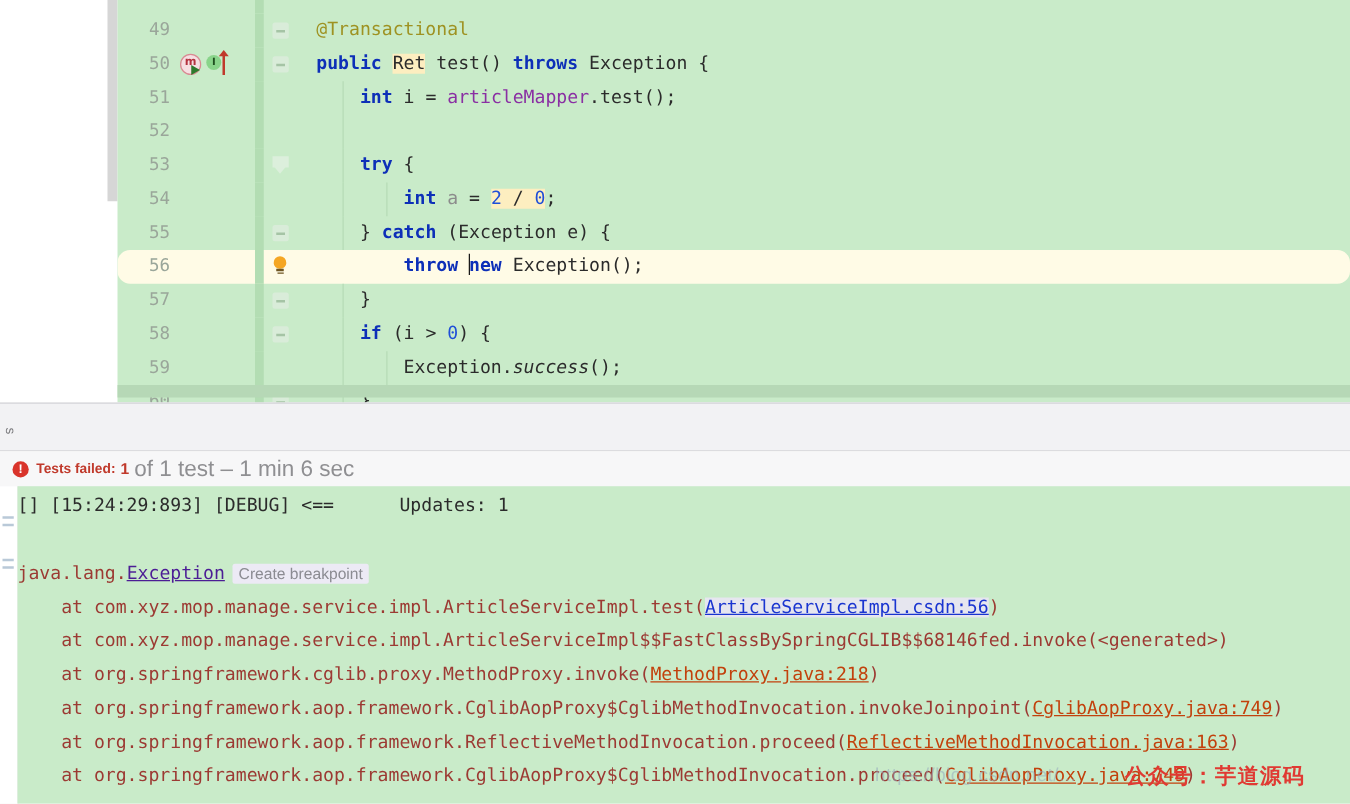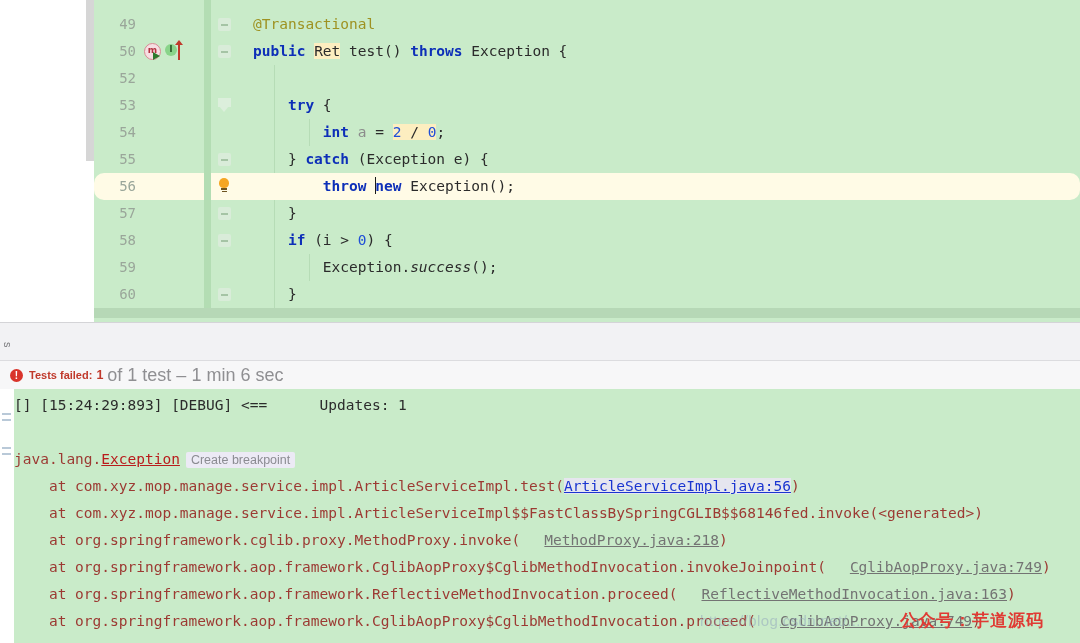--- a/index.html
+++ b/index.html
@@ -369,41 +369,40 @@
     box-sizing: border-box;
   }
   .cline {
     white-space: pre;
     height: 27px;
     color: #2b2b2b;
   }
   .cline.stack { color: #9c3a33; padding-left: 0; }
   .exc-head { color: #9c3a33; }
   .exc-link {
-    color: #b91c1c;
+    color: #4c1d95;
     text-decoration: underline;
   }
   .crumb {
     background: #eceaf5;
     color: #8b8b92;
     font-family: "Liberation Sans", sans-serif;
     font-size: 12.5px;
     padding: 1px 5px;
     border-radius: 2px;
     margin-left: 6px;
   }
   .lnk-blue {
     color: #1a35d0;
     text-decoration: underline;
     background: #e6e6ef;
   }
   .lnk-gray {
-    color: #737373;
+    color: #c2410c;
     text-decoration: underline;
-    margin-left: 24px;
   }
 
   
   .wm-url {
     position: absolute;
     left: 700px; top: 612px;
     color: rgba(150,170,190,0.55);
     font-family: "Liberation Sans", sans-serif;
     font-size: 15px;
     letter-spacing: 0.4px;
@@ -453,20 +452,26 @@
           <span class="ic-method">m</span>
           <span class="ic-method-arrow"></span>
           <span class="ic-impl">I</span>
           <span class="ic-uparrow"></span>
         </span>
         <span class="changebar"></span>
         <span class="fold-col"><span class="ic-fold"></span></span>
         <span class="code-text"><span class="kw">public</span> <span class="hl">Ret</span> <span class="plain">test() </span><span class="kw">throws</span> <span class="plain">Exception {</span></span>
       </div>
 
+      <div class="line">
+        <span class="gutter-num">51</span>
+        <span class="changebar"></span>
+        <span class="indent-guides"><span class="iguide" style="left:35px;"></span></span>
+        <span class="code-text"><span class="plain">    </span><span class="kw">int</span> <span class="plain">i = </span><span class="field">articleMapper</span><span class="plain">.test();</span></span>
+      </div>
 
       <div class="line">
         <span class="gutter-num">52</span>
         <span class="changebar"></span>
         <span class="indent-guides"><span class="iguide" style="left:35px;"></span></span>
         <span class="code-text"></span>
       </div>
 
       <div class="line">
         <span class="gutter-num">53</span>
@@ -560,21 +565,21 @@
       <span class="rail-mark" style="top:64px;"></span>
     </div>
 
     <div class="console">
 
       <div class="cline">[] [15:24:29:893] [DEBUG] &lt;==      Updates: 1</div>
       <div class="cline"> </div>
 
       <div class="cline"><span class="exc-head">java.lang.</span><span class="exc-link">Exception</span><span class="crumb">Create breakpoint</span></div>
 
-      <div class="cline stack"><span>    at </span><span>com.xyz.mop.manage.service.impl.ArticleServiceImpl.test(</span><span class="lnk-blue">ArticleServiceImpl.java:56</span><span>)</span></div>
+      <div class="cline stack"><span>    at </span><span>com.xyz.mop.manage.service.impl.ArticleServiceImpl.test(</span><span class="lnk-blue">ArticleServiceImpl.csdn:56</span><span>)</span></div>
 
       <div class="cline stack"><span>    at </span><span>com.xyz.mop.manage.service.impl.ArticleServiceImpl$$FastClassBySpringCGLIB$$68146fed.invoke(</span><span>&lt;generated&gt;</span><span>)</span></div>
 
       <div class="cline stack"><span>    at </span><span>org.springframework.cglib.proxy.MethodProxy.invoke(</span><span class="lnk-gray">MethodProxy.java:218</span><span>)</span></div>
 
       <div class="cline stack"><span>    at </span><span>org.springframework.aop.framework.CglibAopProxy$CglibMethodInvocation.invokeJoinpoint(</span><span class="lnk-gray">CglibAopProxy.java:749</span><span>)</span></div>
 
       <div class="cline stack"><span>    at </span><span>org.springframework.aop.framework.ReflectiveMethodInvocation.proceed(</span><span class="lnk-gray">ReflectiveMethodInvocation.java:163</span><span>)</span></div>
 
       <div class="cline stack"><span>    at </span><span>org.springframework.aop.framework.CglibAopProxy$CglibMethodInvocation.proceed(</span><span class="lnk-gray">CglibAopProxy.java:749</span><span>)</span></div>

